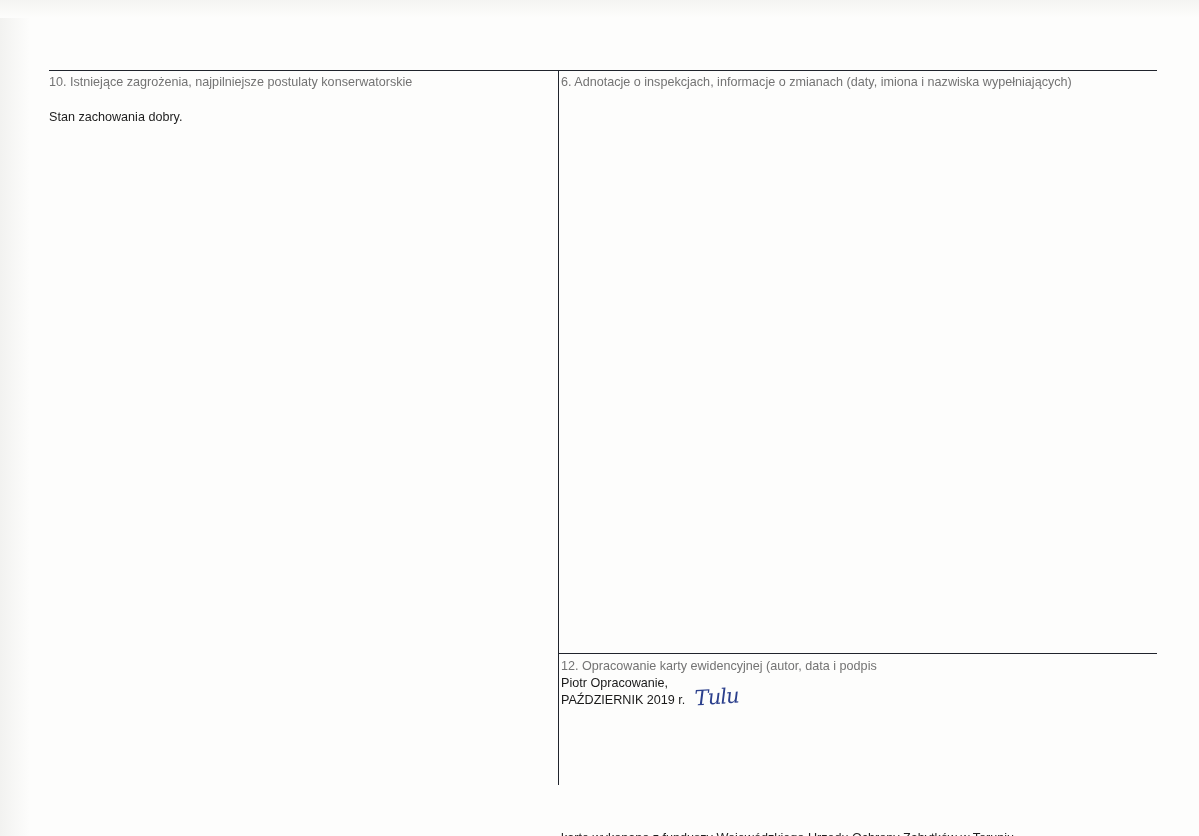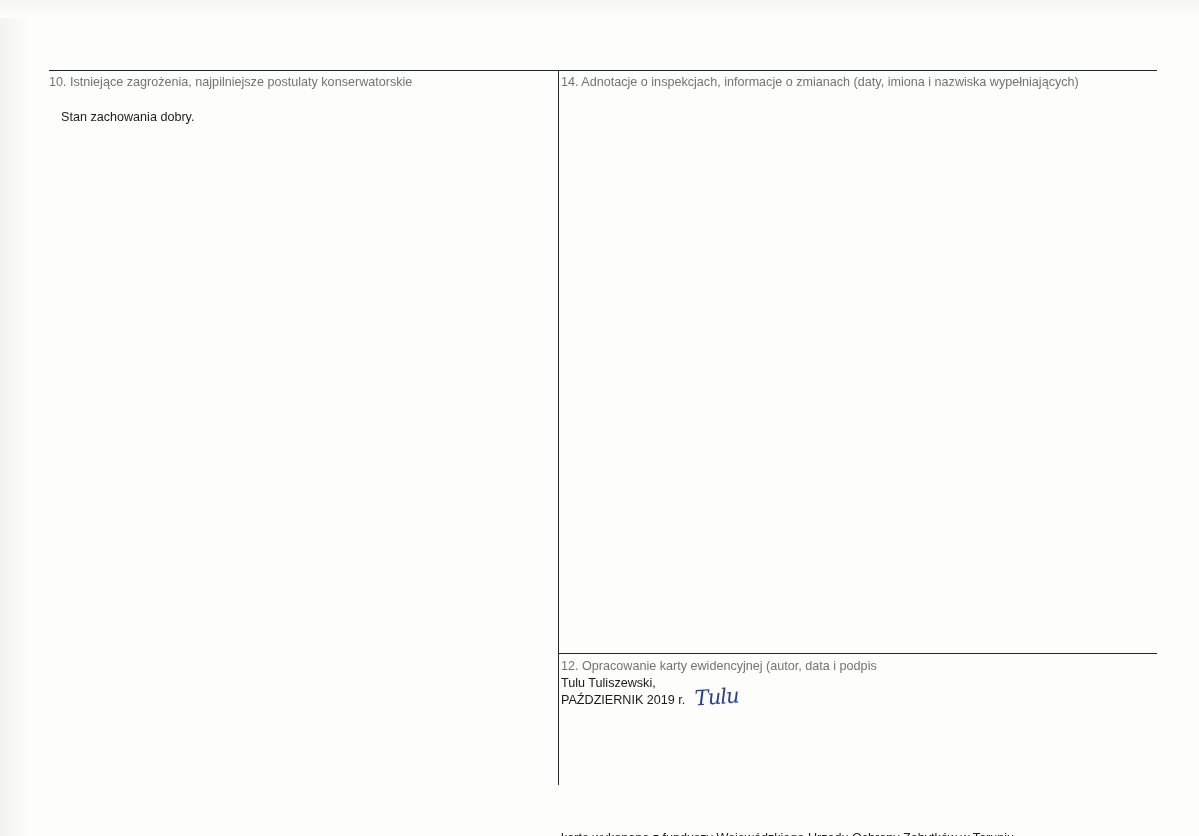--- a/index.html
+++ b/index.html
@@ -99,21 +99,21 @@
     white-space: nowrap;
   }
 
   .field-body {
     font-size: 12.6px;
     line-height: 16.5px;
     color: #1d1d1d;
     margin-top: 19px;
   }
   .field-body p {
-    margin: 12px;
+    margin: 0;
   }
 
   
   .sec12 {
     position: absolute;
     left: 512px;
     top: 583px;
     width: 596px;
   }
   .sec12 .field-label {
@@ -167,27 +167,27 @@
     <div class="rule-sec12"></div>
 
     <div class="col-left">
       <div class="field-label">10. Istniejące zagrożenia, najpilniejsze postulaty konserwatorskie</div>
       <div class="field-body">
         <p>Stan zachowania dobry.</p>
       </div>
     </div>
 
     <div class="col-right">
-      <div class="field-label">14. Adnotacje o inspekcjach, informacje o zmianach (daty, imiona i nazwiska wypełniających)</div>
+      <div class="field-label">6. Adnotacje o inspekcjach, informacje o zmianach (daty, imiona i nazwiska wypełniających)</div>
     </div>
 
     <div class="sec12">
       <div class="field-label">12. Opracowanie karty ewidencyjnej (autor, data i podpis</div>
       <div class="sec12-body">
-        <p>Tulu Tuliszewski,</p>
+        <p>Piotr Opracowanie,</p>
         <div class="sig-line">
           <span>PAŹDZIERNIK 2019 r.</span>
           <span class="signature">Tulu</span>
         </div>
       </div>
     </div>
 
     <div class="footer-note">kartę wykonano z funduszy Wojewódzkiego Urzędu Ochrony Zabytków w Toruniu</div>
 
   </div>

